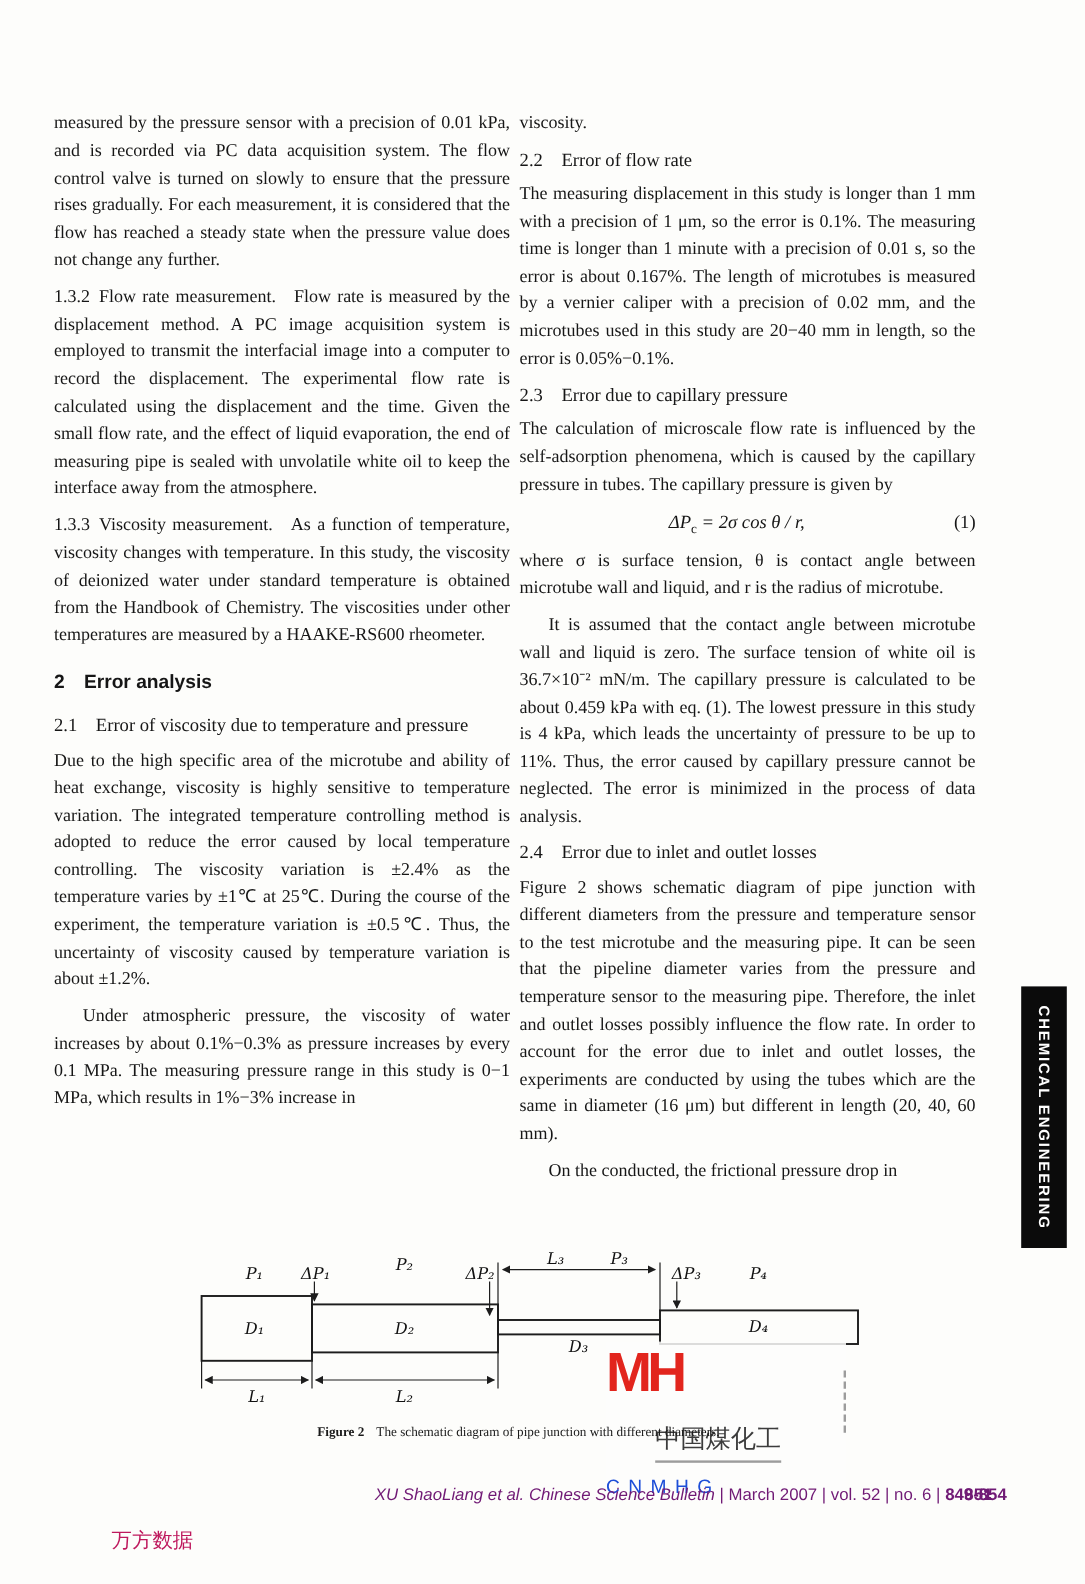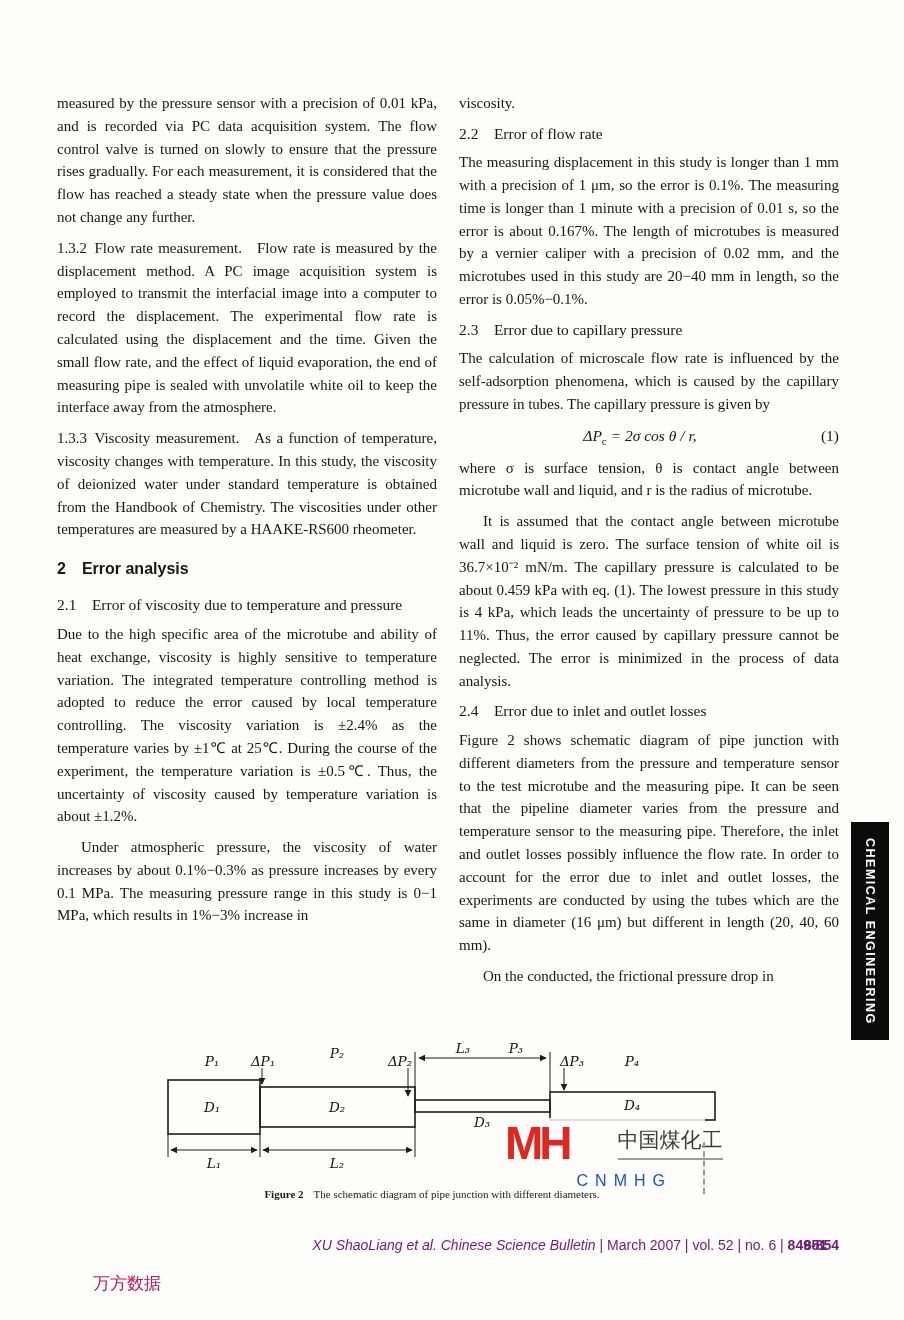--- a/index.html
+++ b/index.html
@@ -3,22 +3,22 @@
 <meta charset="utf-8">
 <style>
   * { margin:0; padding:0; box-sizing:border-box; }
   html,body { background:#ffffff; }
   .page {
     position:relative; width:904px; height:1320px;
     background:#fdfdfb; color:#161616; overflow:hidden;
     font-family:"Liberation Serif", serif;
   }
   .columns {
-    position:absolute; left:57px; top:92px; width:782px;
-    display:flex; gap:22px;
+    position:absolute; left:45px; top:92px; width:782px;
+    display:flex; gap:8px;
   }
   .col { width:380px; font-size:15px; line-height:1.52; text-align:justify; }
   .col p { margin-bottom:8px; }
   .col p.indent { text-indent:1.6em; }
   h1.section {
     font-family:"Liberation Sans", sans-serif;
     font-size:16px; font-weight:bold; text-align:left;
     margin:16px 0 13px 0;
   }
   h2.subsection {
@@ -53,21 +53,21 @@
   }
   .banner span {
     writing-mode:vertical-rl; text-orientation:mixed; white-space:nowrap;
     font-family:"Liberation Sans", sans-serif; font-size:12.5px;
     font-weight:bold; letter-spacing:1.5px; color:#ffffff;
   }
 
   
   .logo {
     position:absolute; left:505px; top:1118px; width:200px;
-    display:flex; align-items:flex-start; gap:8px; background:rgba(253,253,251,0.85);
+    display:flex; align-items:flex-start; gap:8px; background:rgba(253,253,251,0.85);flex-direction:column;
   }
   .logo-mark {
     font-family:"Liberation Sans", sans-serif; font-weight:900;
     font-size:46px; line-height:1.1; letter-spacing:-4px; color:#e2251d;
   }
   .logo-text { padding-top:8px; }
   .logo-cn {
     font-family:sans-serif; font-size:21px; color:#3c3c3c;
     padding-bottom:4px; border-bottom:2px solid #9c9c9c; white-space:nowrap;margin-left:41px;
   }

